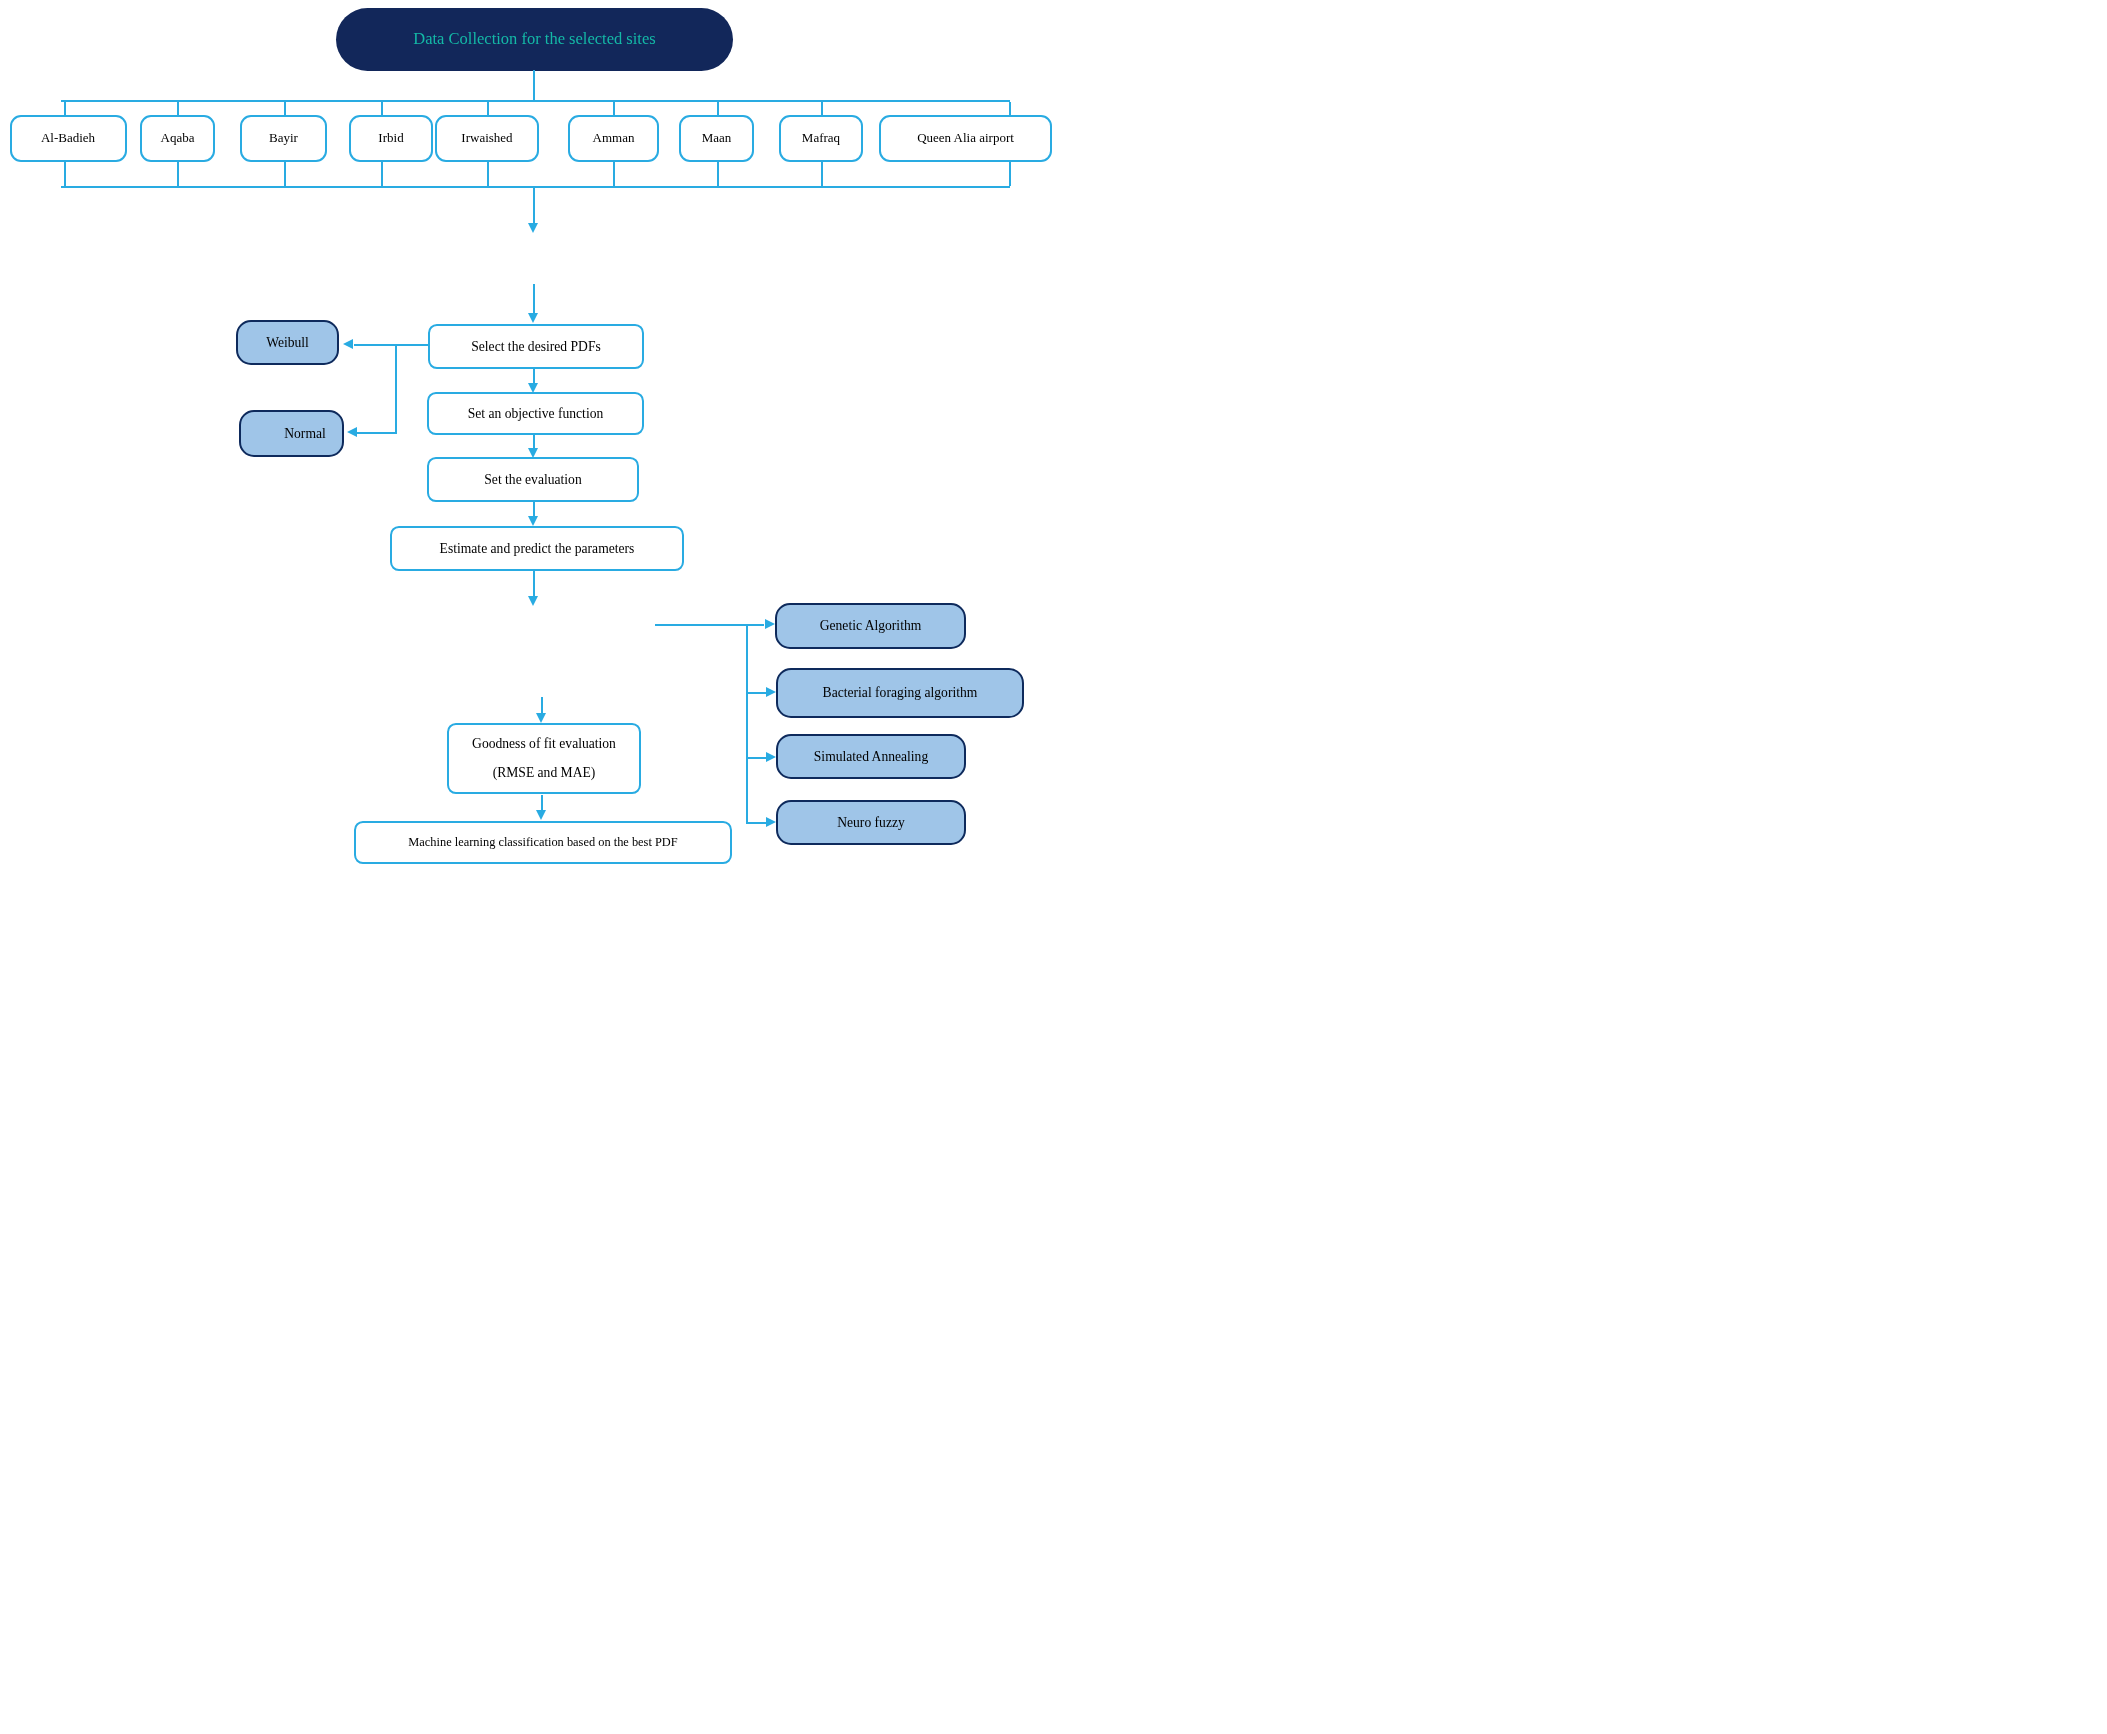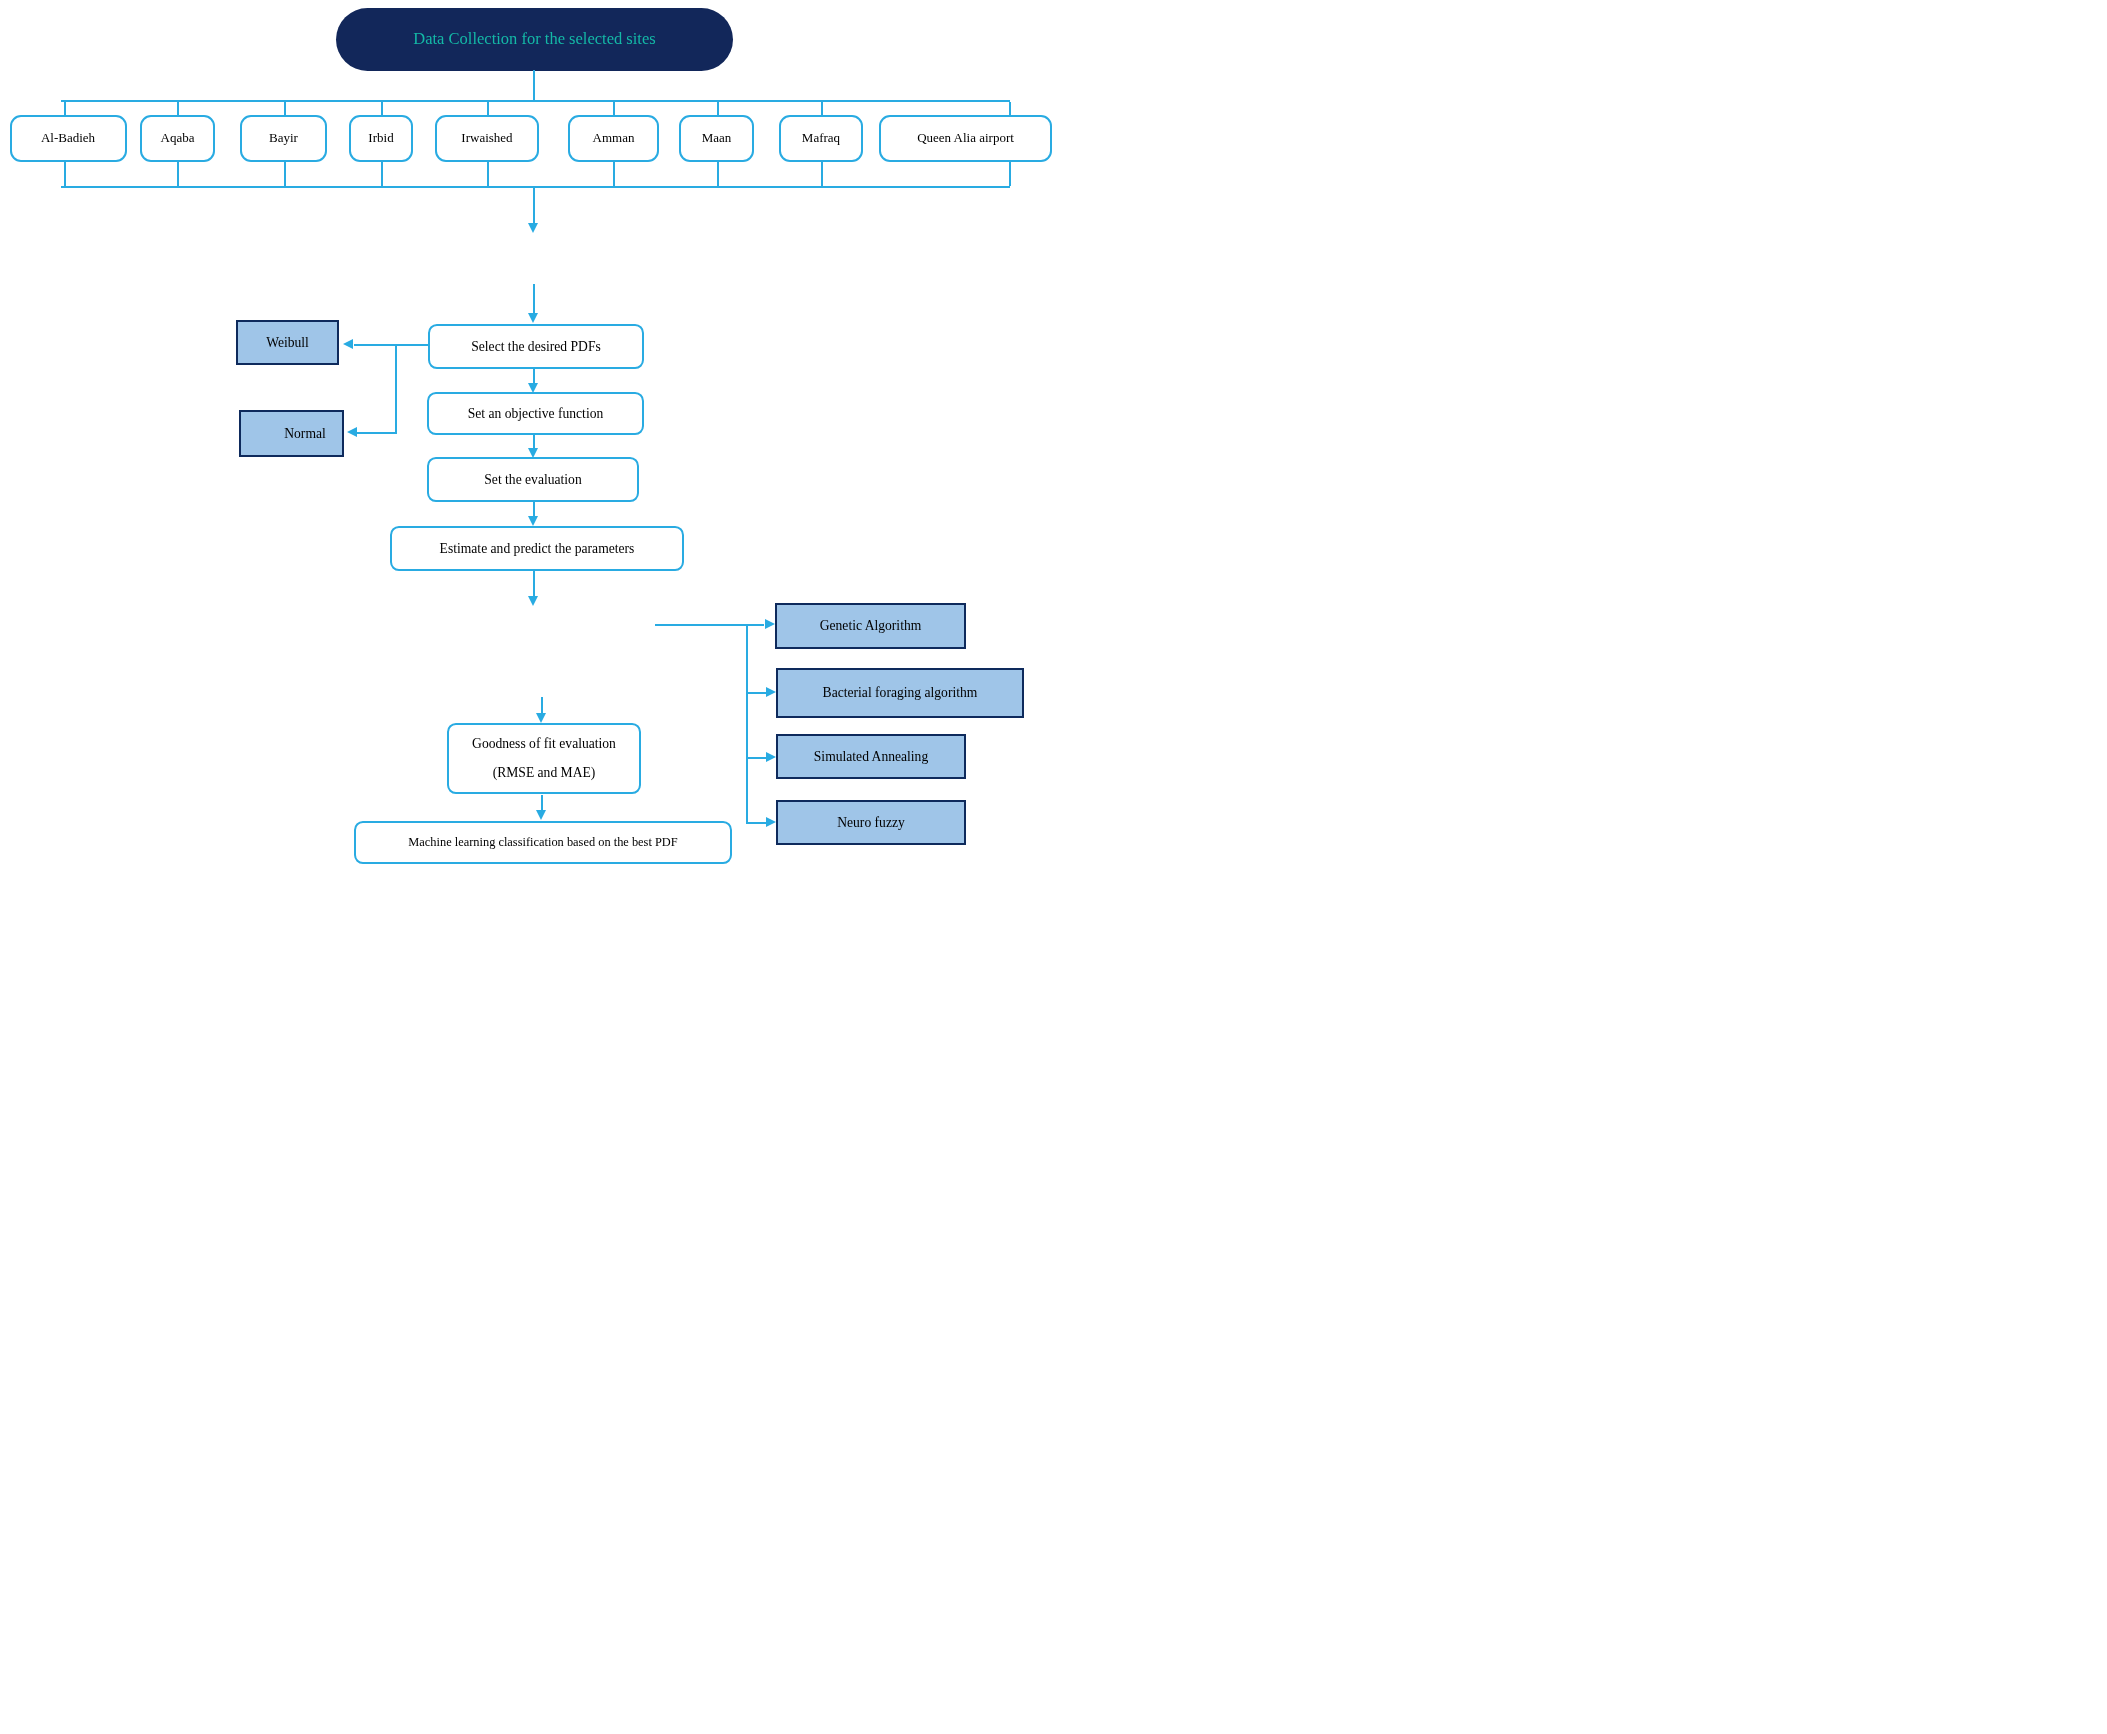--- a/index.html
+++ b/index.html
@@ -40,21 +40,21 @@
   }
   .site{
     background:var(--box-fill);
     border:2.4px solid var(--accent);
     border-radius:11px;
     font-size:13px;
   }
   .algo{
     background:var(--algo-fill);
     border:2.4px solid var(--algo-border);
-    border-radius:0;
+    border-radius:15px;
     font-size:13.6px;
   }
   .multi{flex-direction:column;gap:15.4px;}
   .ml-text{font-size:12.4px;}
   .line{position:absolute;background:var(--accent);}
   .ah{position:absolute;width:0;height:0;}
   .ah-down{border-left:5.3px solid transparent;border-right:5.3px solid transparent;border-top:10.6px solid var(--accent);}
   .ah-left{border-top:5.3px solid transparent;border-bottom:5.3px solid transparent;border-right:10.6px solid var(--accent);}
   .ah-right{border-top:5.3px solid transparent;border-bottom:5.3px solid transparent;border-left:10.6px solid var(--accent);}
 </style>
@@ -82,21 +82,21 @@
 
   <div class="node site" style="left:9.5px;top:115px;width:117px;height:47px;">
     <span>Al-Badieh</span>
   </div>
   <div class="node site" style="left:140px;top:115px;width:75px;height:47px;">
     <span>Aqaba</span>
   </div>
   <div class="node site" style="left:240px;top:115px;width:87px;height:47px;">
     <span>Bayir</span>
   </div>
-  <div class="node site" style="left:349px;top:115px;width:64px;height:47px;">
+  <div class="node site" style="left:349px;top:115px;width:84px;height:47px;">
     <span>Irbid</span>
   </div>
   <div class="node site" style="left:435px;top:115px;width:104px;height:47px;">
     <span>Irwaished</span>
   </div>
   <div class="node site" style="left:568px;top:115px;width:91px;height:47px;">
     <span>Amman</span>
   </div>
   <div class="node site" style="left:679px;top:115px;width:75px;height:47px;">
     <span>Maan</span>

